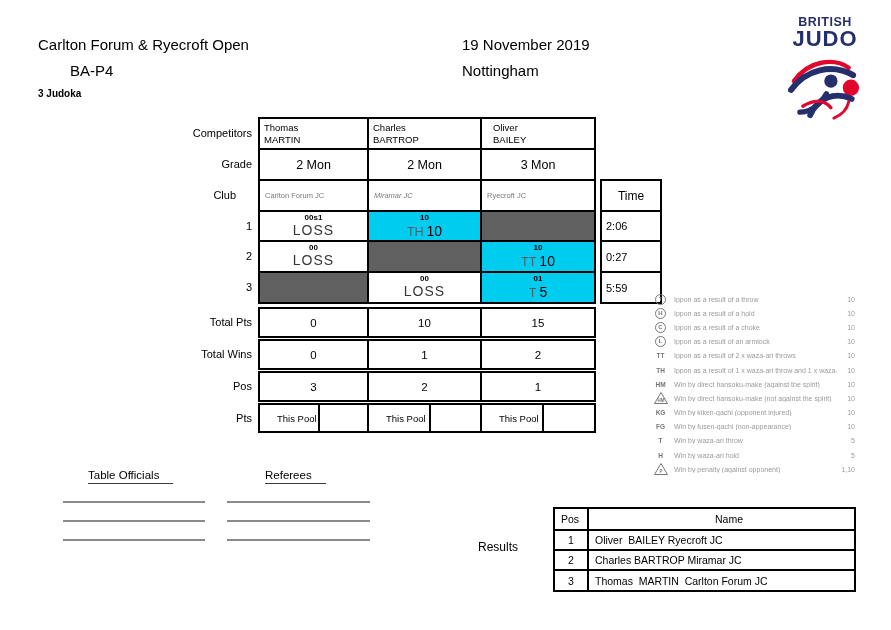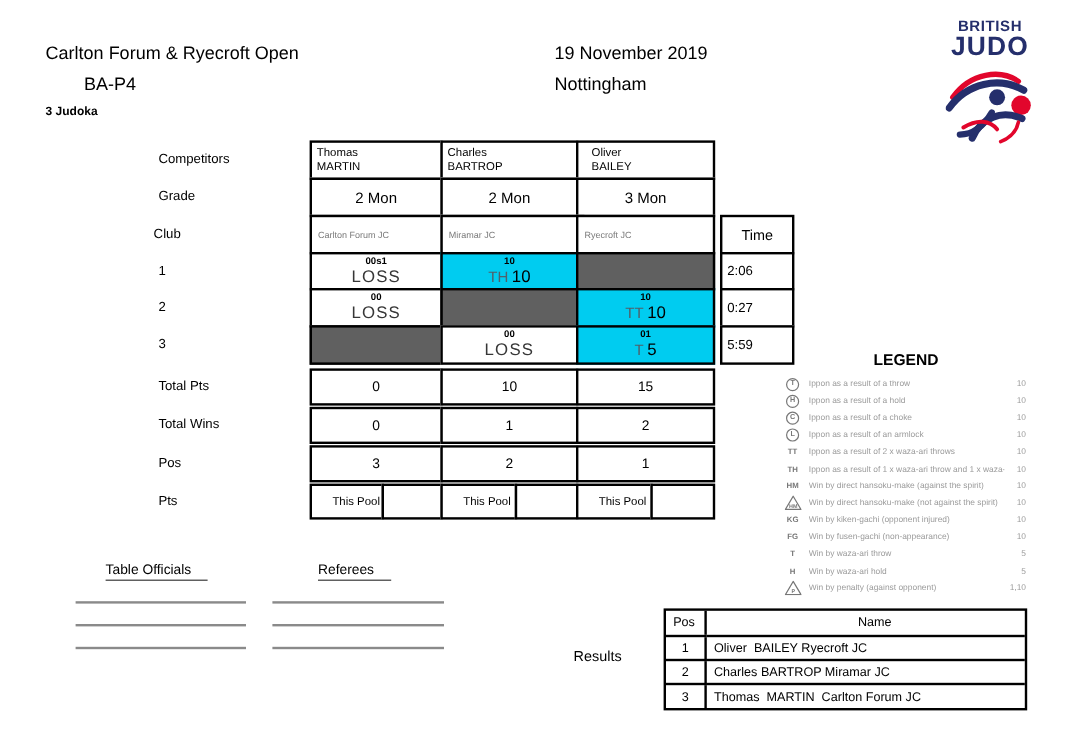--- a/index.html
+++ b/index.html
@@ -9,21 +9,21 @@
     font-family:"Liberation Sans","DejaVu Sans",sans-serif;
   }
   .abs{position:absolute;}
   
   .title{font-size:15px;}
   .judoka{font-size:10px;font-weight:bold;}
   .logo{position:absolute;left:786px;top:16px;width:78px;text-align:center;}
   .logo .l1{font-size:12.5px;font-weight:bold;letter-spacing:.5px;color:var(--navy,#252F6C);line-height:13px;}
   .logo .l2{font-size:22px;font-weight:bold;letter-spacing:1px;color:var(--navy,#252F6C);line-height:20px;}
   
-  .rlabel{position:absolute;width:120px;text-align:left;font-size:11px;}
+  .rlabel{position:absolute;width:120px;text-align:right;font-size:11px;}
   .cell{position:absolute;box-sizing:border-box;border:2px solid #000;background:#fff;}
   .comp{padding:3px 4px;font-size:9.5px;line-height:12px;}
   .gradec{display:flex;align-items:center;justify-content:center;font-size:12.5px;}
   .clubc{display:flex;align-items:center;font-size:7.5px;color:#7a7a7a;padding-left:5px;}
   .timeh{display:flex;align-items:center;justify-content:center;font-size:12px;}
   .timec{display:flex;align-items:center;font-size:11px;padding-left:4px;}
   .blocked{background:var(--blocked-bg,#606060);}
   .win{background:var(--win-bg,#00CCF0);}
   .score{font-size:8px;font-weight:bold;text-align:center;line-height:9px;margin-top:1px;}
   .mtxt{text-align:center;line-height:17px;}
@@ -85,21 +85,21 @@
     <path d="M52,57 C42,74 30,82 16,82" stroke="#252F6C" stroke-width="7" fill="none" stroke-linecap="round"></path>
     <path d="M20,74 C36,64 50,66 58,76" stroke="#E2062C" stroke-width="4.5" fill="none" stroke-linecap="round"></path>
     <path d="M62,90 C72,86 80,78 82,68" stroke="#E2062C" stroke-width="4" fill="none" stroke-linecap="round"></path>
   </svg>
 </div>
 
 <div>
 
   <div class="rlabel" style="left:132px;top:117px;line-height:32px;">Competitors</div>
   <div class="rlabel" style="left:132px;top:148px;line-height:33px;">Grade</div>
-  <div class="rlabel" style="left:128px;top:179px;line-height:33px;">Club</div>
+  <div class="rlabel" style="left:116px;top:179px;line-height:33px;">Club</div>
   <div class="rlabel" style="left:132px;top:210px;line-height:32px;">1</div>
   <div class="rlabel" style="left:132px;top:240px;line-height:33px;">2</div>
   <div class="rlabel" style="left:132px;top:271px;line-height:33px;">3</div>
   <div class="rlabel" style="left:132px;top:307px;line-height:31px;">Total Pts</div>
   <div class="rlabel" style="left:132px;top:339px;line-height:31px;">Total Wins</div>
   <div class="rlabel" style="left:132px;top:371px;line-height:31px;">Pos</div>
   <div class="rlabel" style="left:132px;top:403px;line-height:30px;">Pts</div>
 
   <div class="cell comp" style="left:258px;top:117px;width:111px;height:33px;">
     <div>Thomas</div>
@@ -112,21 +112,21 @@
   <div class="cell comp" style="left:480px;top:117px;width:116px;height:33px;padding-left:11px;">
     <div>Oliver</div>
     <div>BAILEY</div>
   </div>
 
   <div class="cell gradec" style="left:258px;top:148px;width:111px;height:33px;">2 Mon</div>
   <div class="cell gradec" style="left:367px;top:148px;width:115px;height:33px;">2 Mon</div>
   <div class="cell gradec" style="left:480px;top:148px;width:116px;height:33px;">3 Mon</div>
 
   <div class="cell clubc" style="left:258px;top:179px;width:111px;height:33px;">Carlton Forum JC</div>
-  <div class="cell clubc" style="left:367px;top:179px;width:120px;height:33px;">Miramar JC</div>
+  <div class="cell clubc" style="left:367px;top:179px;width:120px;height:33px;font-style:italic;">Miramar JC</div>
   <div class="cell clubc" style="left:480px;top:179px;width:116px;height:33px;">Ryecroft JC</div>
   <div class="cell timeh" style="left:600px;top:179px;width:62px;height:33px;">Time</div>
 
   <div class="cell" style="left:258px;top:210px;width:111px;height:32px;">
     <div class="score">00s1</div>
     <div class="mtxt loss-t">LOSS</div>
   </div>
   <div class="cell win" style="left:367px;top:210px;width:115px;height:32px;">
     <div class="score">10</div>
     <div class="mtxt">
@@ -176,21 +176,20 @@
 
   <div class="cell poolc" style="left:258px;top:403px;width:62px;height:30px;">This Pool</div>
   <div class="cell" style="left:318px;top:403px;width:51px;height:30px;"></div>
   <div class="cell poolc" style="left:367px;top:403px;width:64px;height:30px;">This Pool</div>
   <div class="cell" style="left:429px;top:403px;width:53px;height:30px;"></div>
   <div class="cell poolc" style="left:480px;top:403px;width:64px;height:30px;">This Pool</div>
   <div class="cell" style="left:542px;top:403px;width:54px;height:30px;"></div>
 </div>
 
 <div class="legend">
-  <div class="lg-title">LEGEND</div>
 
   <div class="lg-row">
     <span class="lg-ic">
         <span class="lg-circle">T</span>
       </span>
     <span class="lg-txt">Ippon as a result of a throw</span>
     <span class="lg-val">10</span>
   </div>
   <div class="lg-row">
     <span class="lg-ic">

